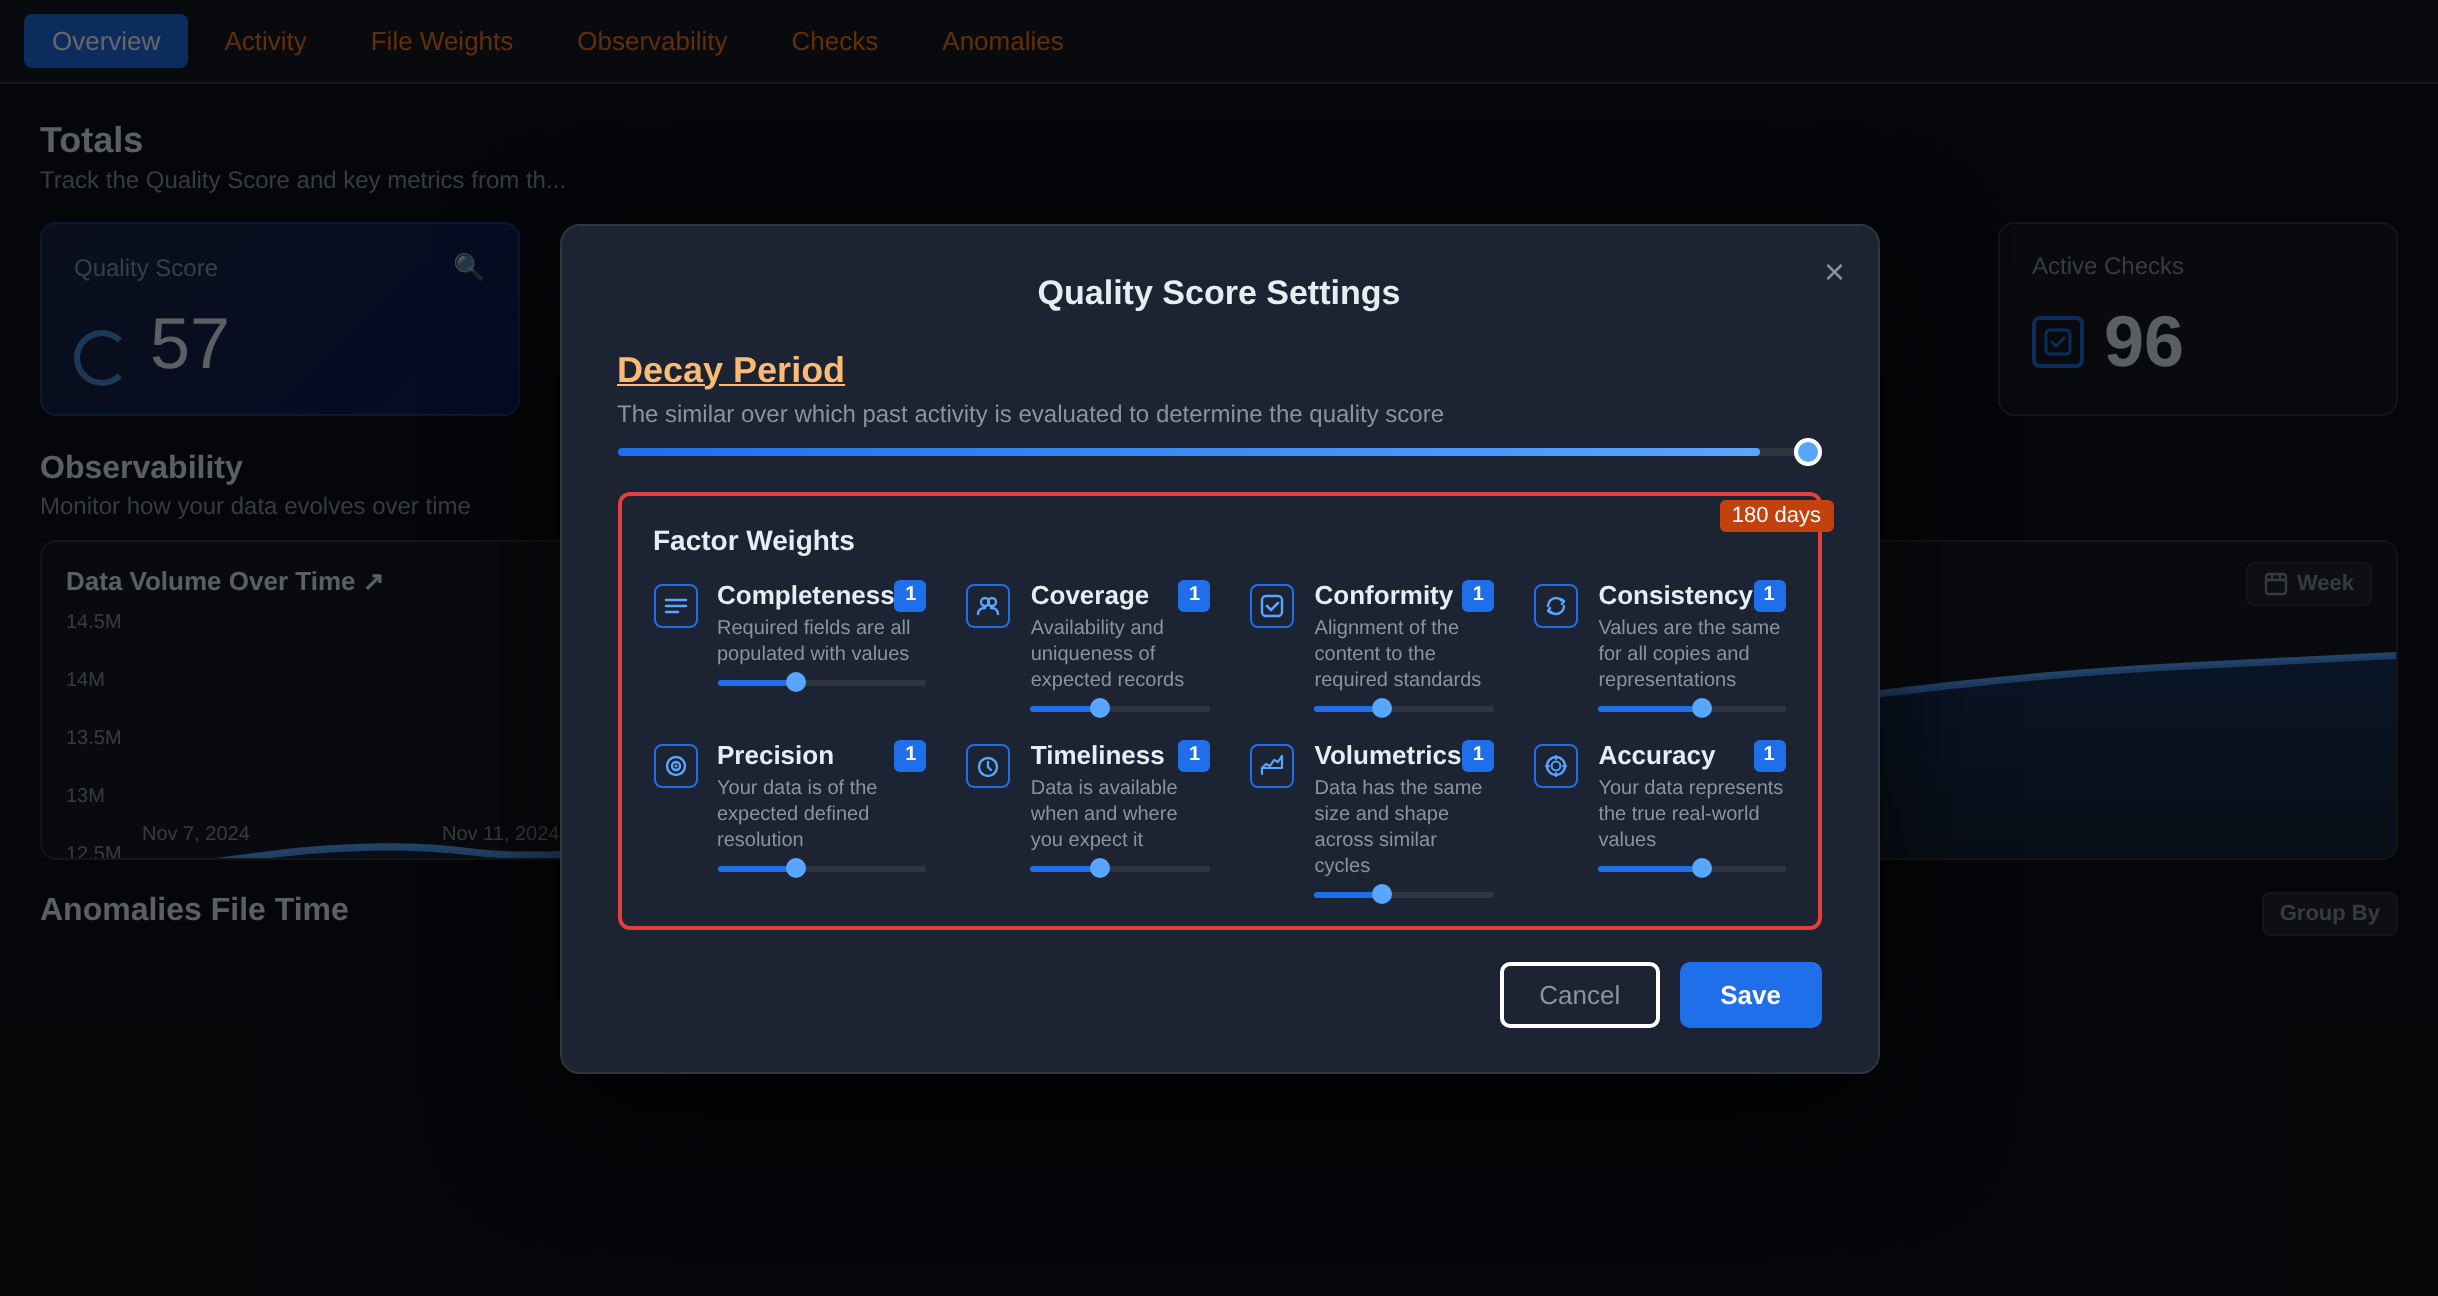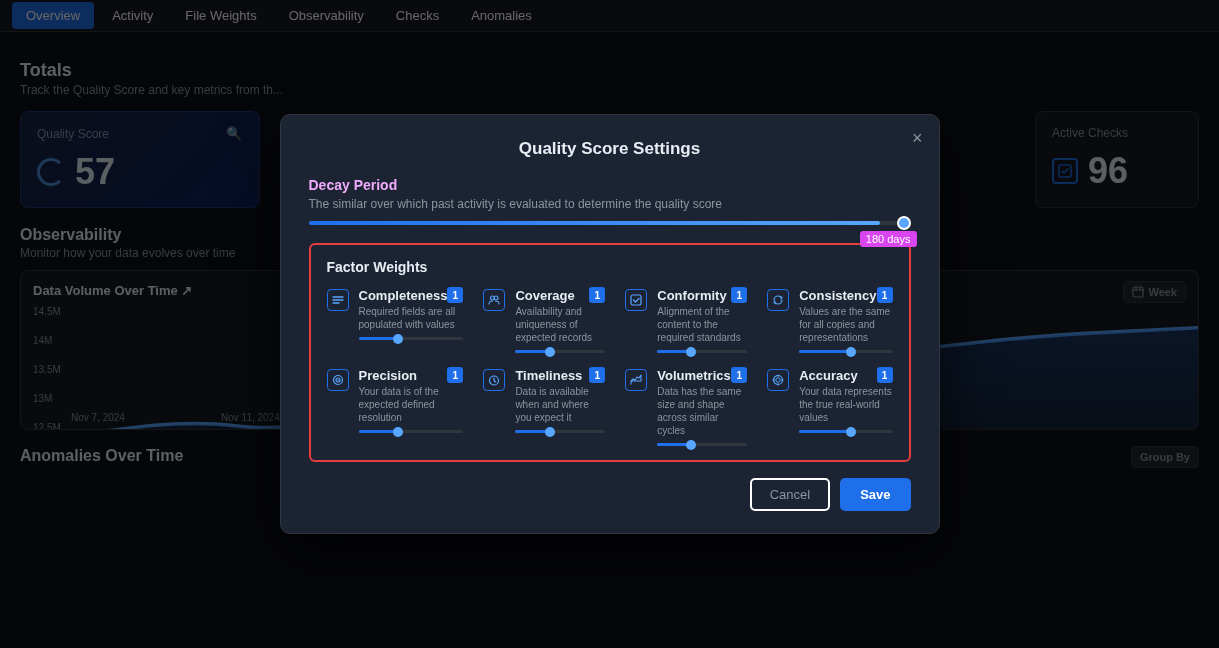--- a/index.html
+++ b/index.html
@@ -11,31 +11,31 @@
       height: 648px;
       overflow: hidden;
       position: relative;
     }
 
     
     .top-nav {
       background: #161b22;
       display: flex;
       align-items: center;
-      height: 32px;
+      height: 42px;
       padding: 0 12px;
       gap: 4px;
       border-bottom: 1px solid #30363d;
     }
     .nav-tab {
       padding: 6px 14px;
       border-radius: 4px;
       font-size: 13px;
       cursor: pointer;
-      color: #ffffff;
+      color: #f97316;
       background: transparent;
       border: none;
     }
     .nav-tab.active {
       background: #1f6feb;
       color: #fff;
     }
 
     
     .bg-content {
@@ -76,41 +76,41 @@
     .quality-card-title {
       font-size: 12px;
       color: #8b9bb4;
       display: flex;
       align-items: center;
       justify-content: space-between;
       margin-bottom: 10px;
     }
     .quality-card-value {
       font-size: 36px;
-      font-weight: 700;
+      font-weight: 400;
       color: #e6edf3;
       display: flex;
-      align-items: center;
+      align-items: flex-end;
       gap: 10px;
     }
     .quality-icon {
       width: 28px;
       height: 28px;
       border: 3px solid #4a90d9;
       border-radius: 50%;
       border-right-color: transparent;
       display: inline-block;
     }
 
     .active-checks-card {
       background: #161b22;
       border: 1px solid #30363d;
       border-radius: 8px;
       padding: 14px 16px;
-      width: 164px;
+      width: 200px;
       min-height: 85px;
       margin-left: auto;
     }
     .active-checks-title {
       font-size: 12px;
       color: #8b949e;
       margin-bottom: 10px;
     }
     .active-checks-value {
       font-size: 36px;
@@ -232,24 +232,25 @@
       font-size: 17px;
       font-weight: 600;
       color: #e6edf3;
       margin-bottom: 18px;
     }
 
     .decay-section {
       margin-bottom: 18px;
     }
     .decay-title {
-      font-size: 14px;
+      font-size: 18px;
       font-weight: 600;
-      color: #f0abfc;
+      color: #fdba74;
       margin-bottom: 4px;
+      text-decoration: underline;
     }
     .decay-desc {
       font-size: 12px;
       color: #8b949e;
       margin-bottom: 10px;
     }
     .slider-container {
       position: relative;
       margin-bottom: 6px;
     }
@@ -271,22 +272,22 @@
       background: #58a6ff;
       border-radius: 50%;
       position: absolute;
       top: -5px;
       right: 0;
       border: 2px solid #fff;
     }
     .slider-label {
       position: absolute;
       right: -6px;
-      top: 10px;
-      background: #d946ef;
+      top: 26px;
+      background: #c2410c;
       color: #fff;
       font-size: 11px;
       padding: 2px 6px;
       border-radius: 3px;
     }
 
     
     .factor-section {
       border: 2px solid #e53e3e;
       border-radius: 6px;
@@ -487,21 +488,21 @@
       </defs>
       <path d="M0 80 C40 75 80 65 120 70 C160 75 200 60 240 55 C280 50 320 40 360 45 C400 50 440 35 480 30 C520 25 560 20 600 18 C620 17 640 16 660 15" stroke="#58a6ff" stroke-width="2" fill="none"></path>
       <path d="M0 80 C40 75 80 65 120 70 C160 75 200 60 240 55 C280 50 320 40 360 45 C400 50 440 35 480 30 C520 25 560 20 600 18 C620 17 640 16 660 15 L660 120 L0 120 Z" fill="url(#chartGrad)"></path>
     </svg>
     <div style="position:absolute; bottom:6px; left:50px; font-size:10px; color:#8b949e;">Nov 7, 2024</div>
     <div style="position:absolute; bottom:6px; left:200px; font-size:10px; color:#8b949e;">Nov 11, 2024</div>
   </div>
 
   <div class="anomalies-section">
     <div style="display:flex; justify-content:space-between; align-items:center;">
-      <div class="section-title">Anomalies Over Time</div>
+      <div class="section-title">Anomalies File Time</div>
       <div class="groupby-btn" style="position:static;">
         <span>Group By</span>
       </div>
     </div>
   </div>
 </div>
 
 <div class="overlay">
 
   <div class="modal">

